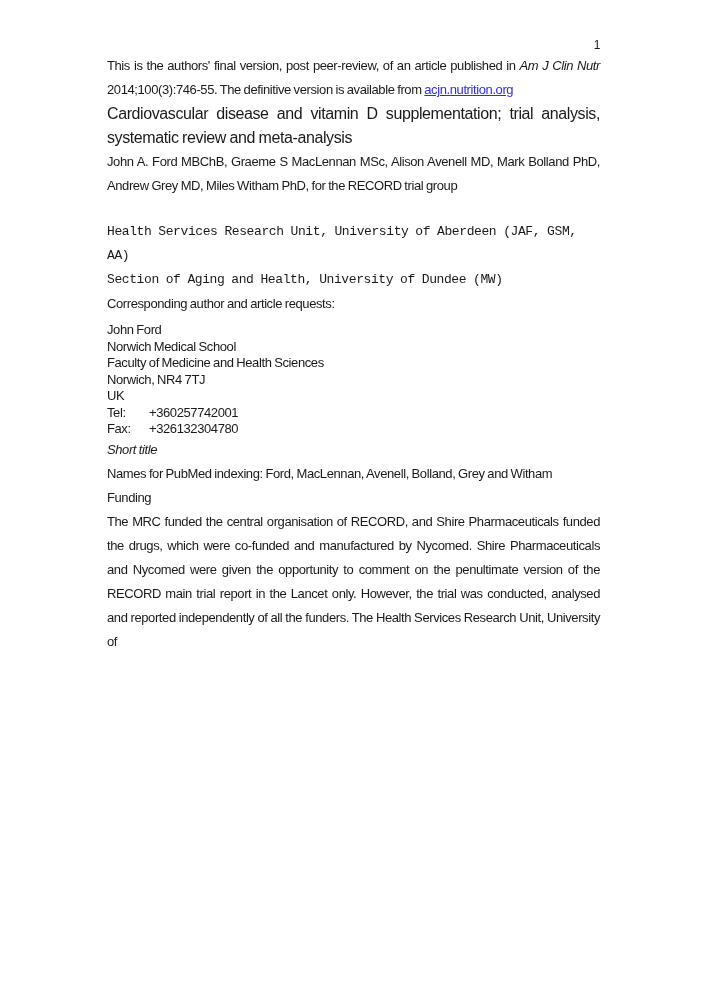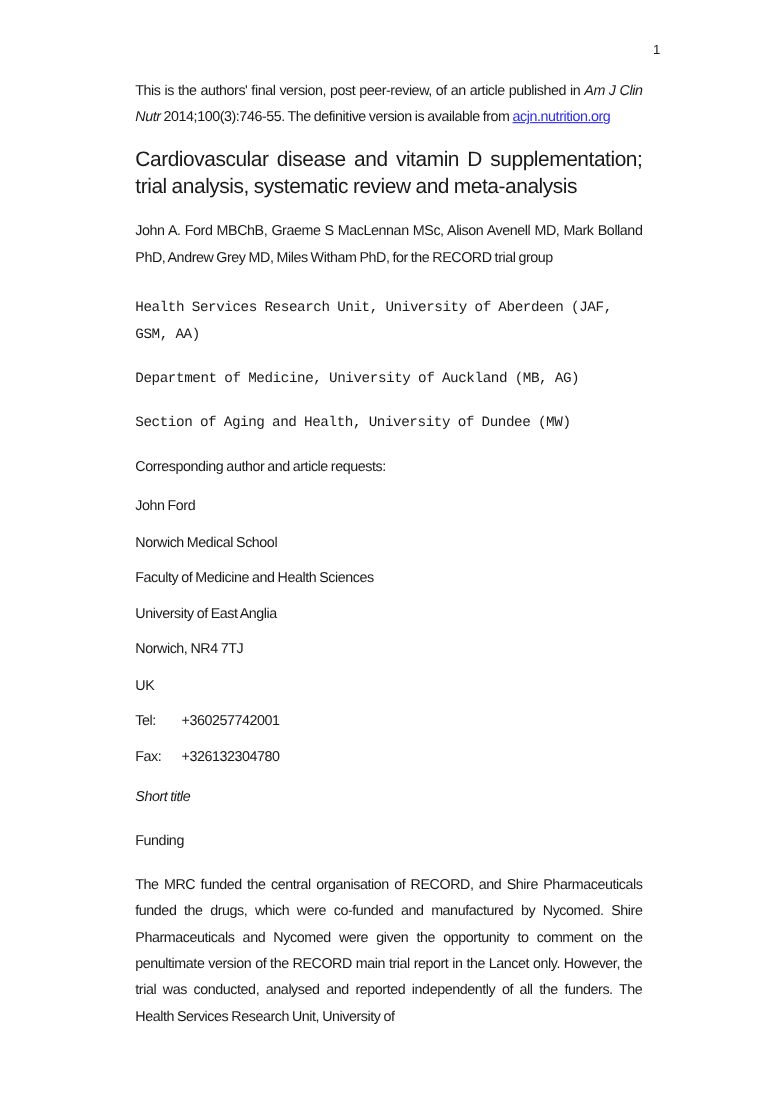--- a/index.html
+++ b/index.html
@@ -16,41 +16,41 @@
     box-sizing: border-box;
     padding: 0 107px;
     overflow: hidden;
     font-family: "Liberation Sans", "DejaVu Sans", sans-serif;
     color: #1a1a1a;
     font-size: 13px;
     letter-spacing: -0.4px;
     word-spacing: -0.5px;
   }
   .page p, .page h1 {
-    margin: 16px;
+    margin: 0;
     line-height: 24px;
     font-weight: normal;
   }
   .justify { text-align: justify; }
   .page-number {
     margin-top: 37px;
     text-align: right;
     line-height: 17px;
     font-size: 12px;
   }
   .header-note { margin-top: 30px; }
   .header-note .journal { font-style: italic; }
   .link {
     color: #2d2de5;
     text-decoration: underline;
     cursor: pointer;
   }
   .title {
     margin-top: 32px;
-    font-size: 19px;
+    font-size: 16px;
     font-weight: bold;
   }
   .authors { margin-top: 26px; }
   .affiliations { margin-top: 22px; font-family: Liberation Mono, monospace; }
   .affiliations p { line-height: 24px; }
   .corr-heading { margin-top: 50px; }
   .address-block { margin-top: 6px; }
   .address-block p { line-height: 16.5px; }
   .contact-label {
     display: inline-block;
@@ -76,38 +76,37 @@
   <div class="page-number">1</div>
 
   <p class="header-note justify"><span>This is the authors' final version, post peer-review, of an article published in </span><span class="journal">Am J Clin Nutr</span><span> 2014;100(3):746-55. The definitive version is available from </span><span class="link">acjn.nutrition.org</span></p>
 
   <h1 class="title justify">Cardiovascular disease and vitamin D supplementation; trial analysis, systematic review and meta-analysis</h1>
 
   <p class="authors justify">John A. Ford MBChB, Graeme S MacLennan MSc, Alison Avenell MD, Mark Bolland PhD, Andrew Grey MD, Miles Witham PhD, for the RECORD trial group</p>
 
   <div class="affiliations">
     <p>Health Services Research Unit, University of Aberdeen (JAF, GSM, AA)</p>
-    <p>Department of Medicine, University of Auckland (MB, AG)</p>
     <p>Section of Aging and Health, University of Dundee (MW)</p>
   </div>
 
   <p class="corr-heading">Corresponding author and article requests:</p>
 
   <div class="address-block">
     <p>John Ford</p>
     <p>Norwich Medical School</p>
     <p>Faculty of Medicine and Health Sciences</p>
-    <p>University of East Anglia</p>
     <p>Norwich, NR4 7TJ</p>
     <p>UK</p>
     <p><span class="contact-label">Tel:</span><span>+360257742001</span></p>
     <p><span class="contact-label">Fax:</span><span>+326132304780</span></p>
   </div>
 
   <p class="short-title-label">Short title</p>
 
 
+  <p class="pubmed">Names for PubMed indexing: Ford, MacLennan, Avenell, Bolland, Grey and Witham</p>
 
   <p class="funding-heading">Funding</p>
 
   <p class="funding-body justify">The MRC funded the central organisation of RECORD, and Shire Pharmaceuticals funded the drugs, which were co-funded and manufactured by Nycomed. Shire Pharmaceuticals and Nycomed were given the opportunity to comment on the penultimate version of the RECORD main trial report in the Lancet only. However, the trial was conducted, analysed and reported independently of all the funders. The Health Services Research Unit, University of</p>
 
 </div>
 
 </body></html>

